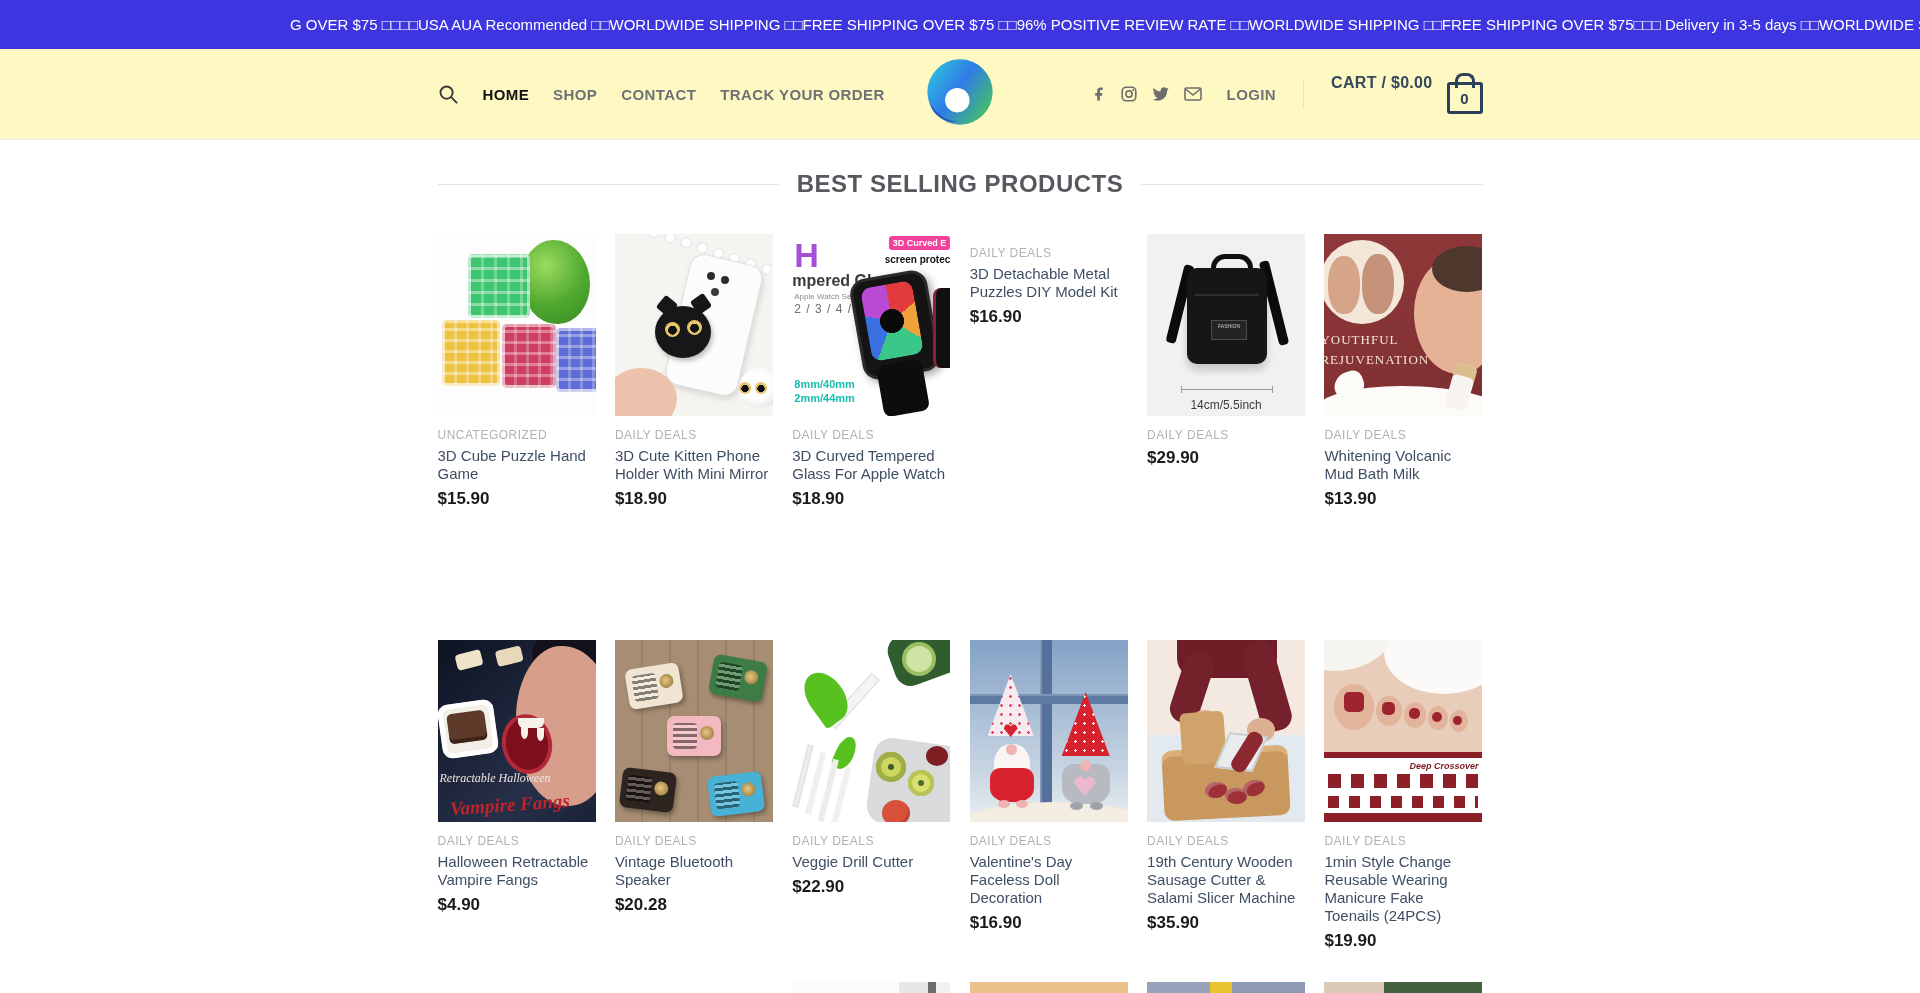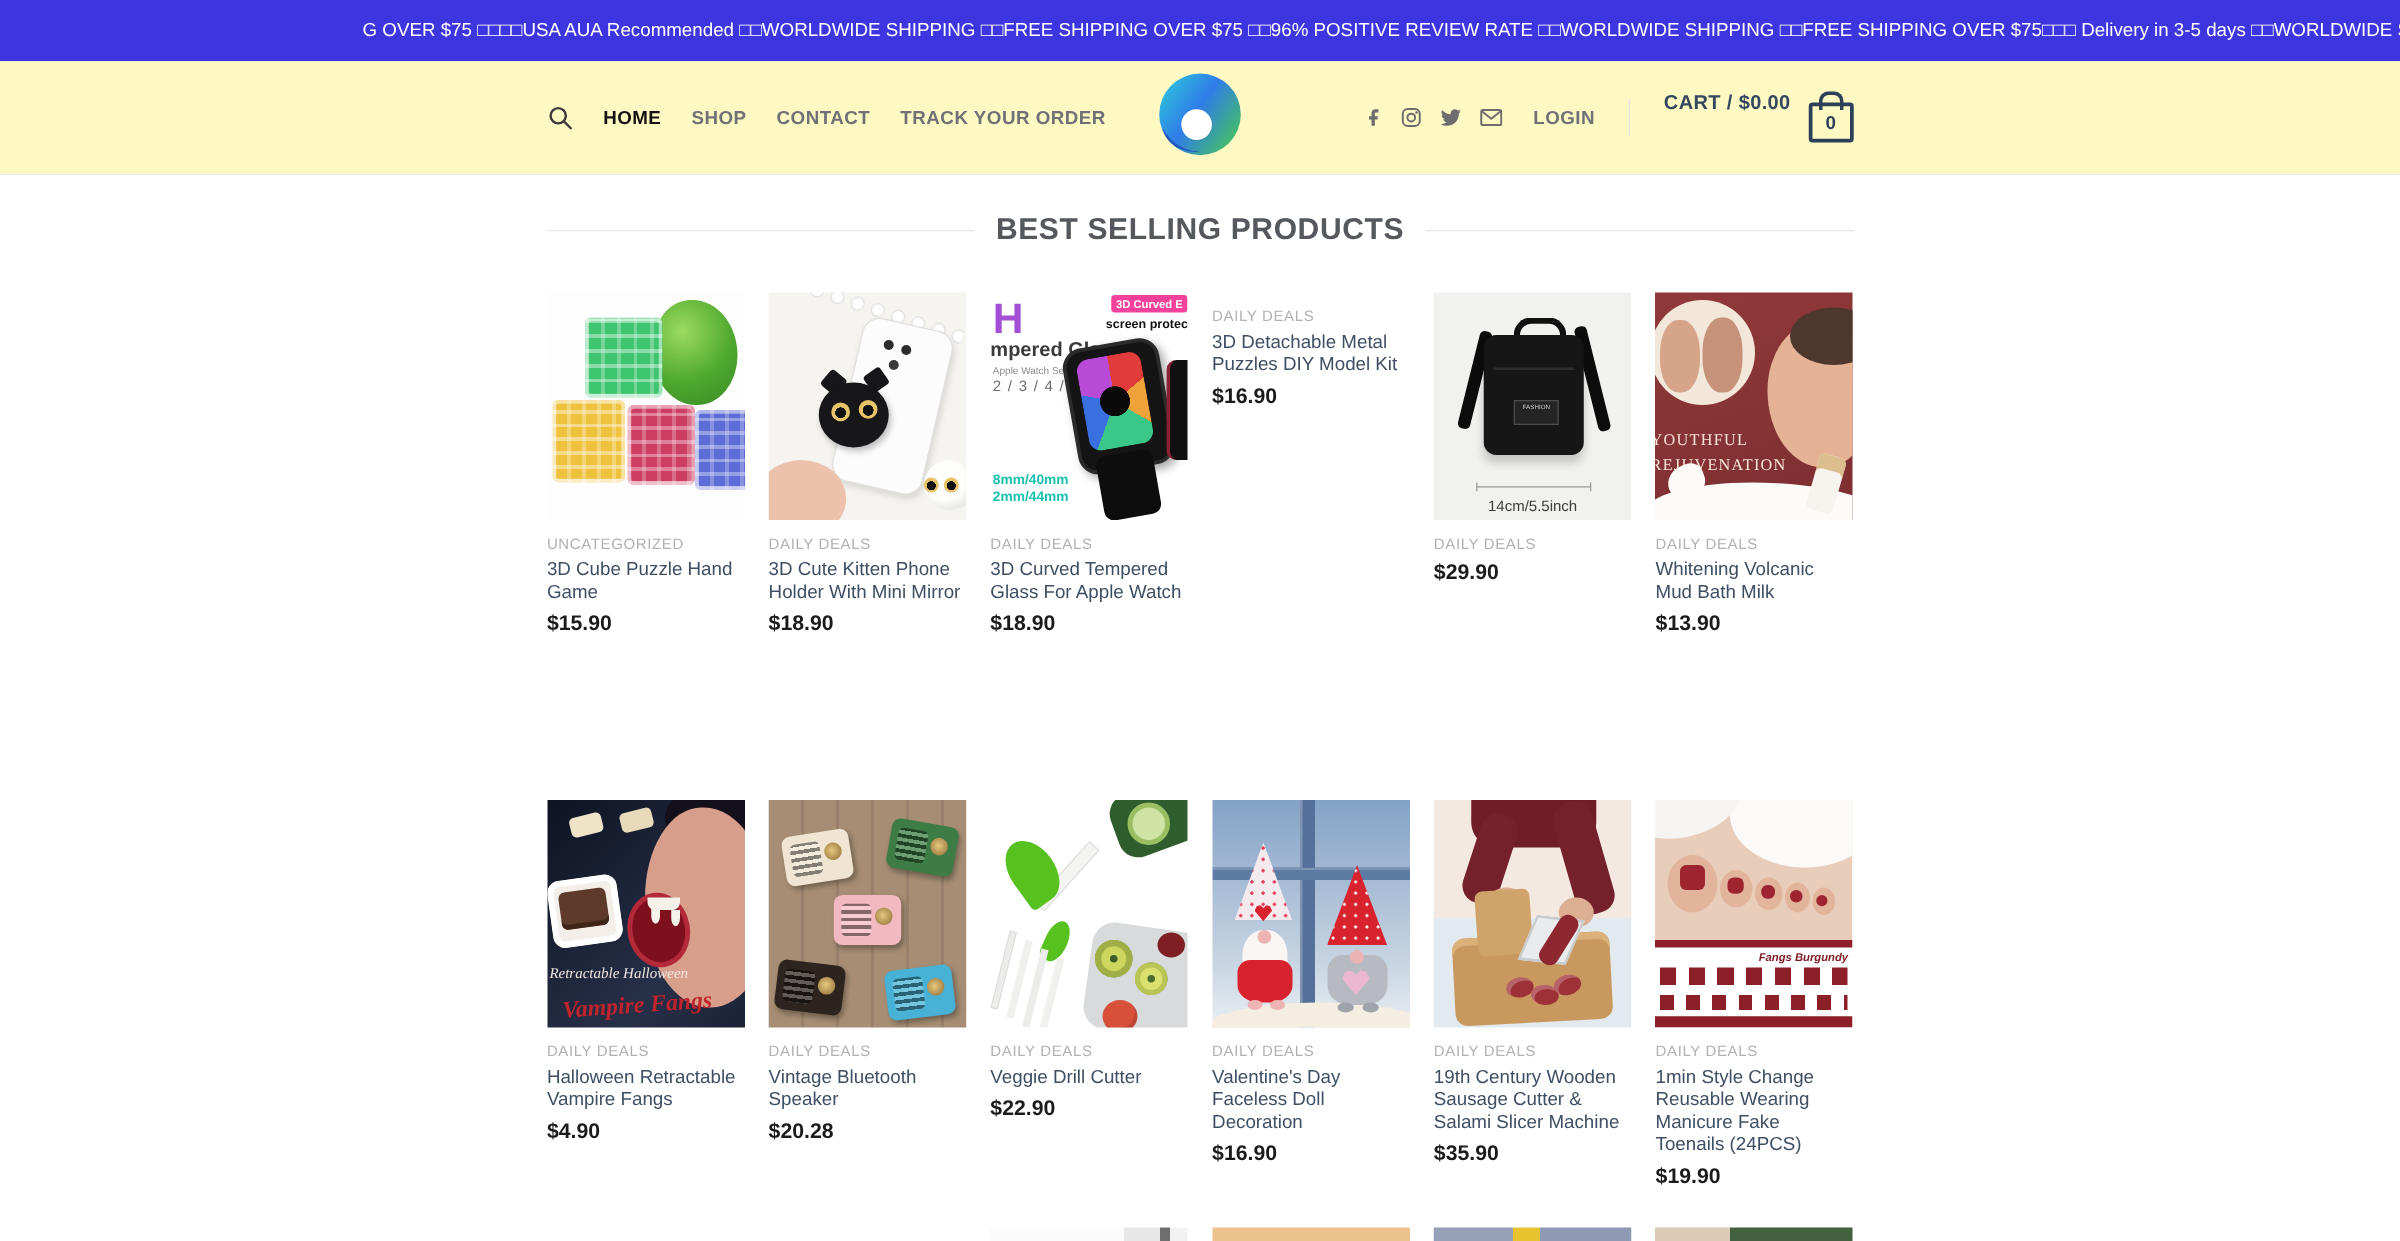--- a/index.html
+++ b/index.html
@@ -109,21 +109,21 @@
            color:#cfcfcf;font-size:5px;text-align:center;line-height:7px;padding-top:2px}
   .dimline{left:34px;bottom:26px;width:92px;height:1px;background:#9a9a9a}
   .dimline::before,.dimline::after{content:"";position:absolute;top:-3px;width:1px;height:7px;background:#9a9a9a}
   .dimline::before{left:0}.dimline::after{right:0}
   .dimtext{left:0;right:0;bottom:4px;text-align:center;font-size:12px;color:#3c3c3c}
   
   .sc-mud{background:linear-gradient(160deg,#91393a,#7c2e30)}
   .mudcircle{left:-4px;top:6px;width:84px;height:84px;border-radius:50%;background:#f3e7da;overflow:hidden}
   .faceA{left:8px;top:16px;width:32px;height:58px;border-radius:45%;background:#d6a488}
   .faceB{left:42px;top:14px;width:32px;height:60px;border-radius:45%;background:#c6937a}
-  .mudtitle{left:-4px;top:108px;font-family:"Liberation Serif",serif;font-size:13px;letter-spacing:1px;
+  .mudtitle{left:-4px;top:96px;font-family:"Liberation Serif",serif;font-size:13px;letter-spacing:1px;
             color:#f5e4d7;line-height:1.5;white-space:nowrap}
   .mudface{right:-16px;top:24px;width:84px;height:116px;border-radius:48% 52% 46% 54%;background:#e5b295}
   .mudhair{right:-20px;top:12px;width:70px;height:46px;border-radius:50%;background:#4e372d}
   .splash{left:-8px;bottom:-22px;width:190px;height:52px;background:#fdfbf8;border-radius:45% 55% 0 0}
   .splash2{left:10px;bottom:18px;width:30px;height:26px;background:#fdfbf8;border-radius:60% 40% 50% 50%;transform:rotate(-20deg)}
   .tube{right:10px;bottom:6px;width:22px;height:46px;background:#f7f3ee;border-radius:5px;transform:rotate(16deg);
         box-shadow:inset 0 12px 0 rgba(205,160,90,.65)}
   
   .sc-vamp{background:linear-gradient(135deg,#0d1322,#273049 70%,#1a2236)}
   .vface{right:-20px;top:6px;width:100px;height:160px;border-radius:46% 54% 48% 52%;background:#d79e8c}
@@ -526,21 +526,21 @@
       <div class="abs toe toe2"></div>
       <div class="abs toe toe3"></div>
       <div class="abs toe toe4"></div>
       <div class="abs toe toe5"></div>
       <div class="abs tnail tn1"></div>
       <div class="abs tnail tn2"></div>
       <div class="abs tnail tn3"></div>
       <div class="abs tnail tn4"></div>
       <div class="abs tnail tn5"></div>
       <div class="abs barT"></div>
-      <div class="abs deeptxt">Fangs Burgundy</div>
+      <div class="abs deeptxt">Deep Crossover</div>
       <div class="abs nrow1"></div>
       <div class="abs nrow2"></div>
       <div class="abs barB"></div>
     </div>
     <div class="pcat">DAILY DEALS</div>
     <div class="ptitle">1min Style Change Reusable Wearing Manicure Fake Toenails (24PCS)</div>
     <div class="pprice">$19.90</div>
   </div>
 </div>
 

